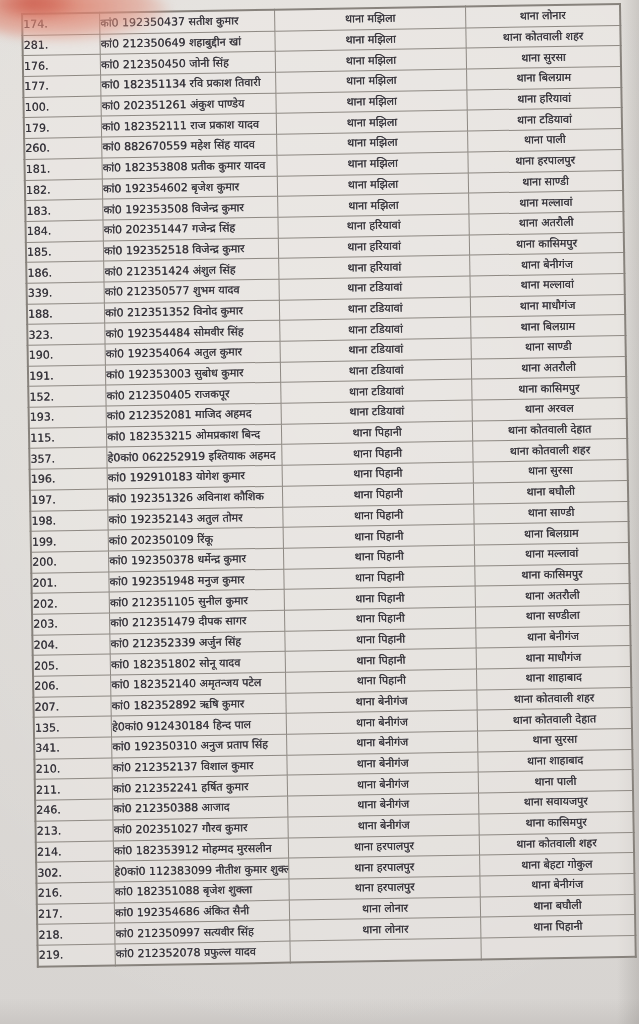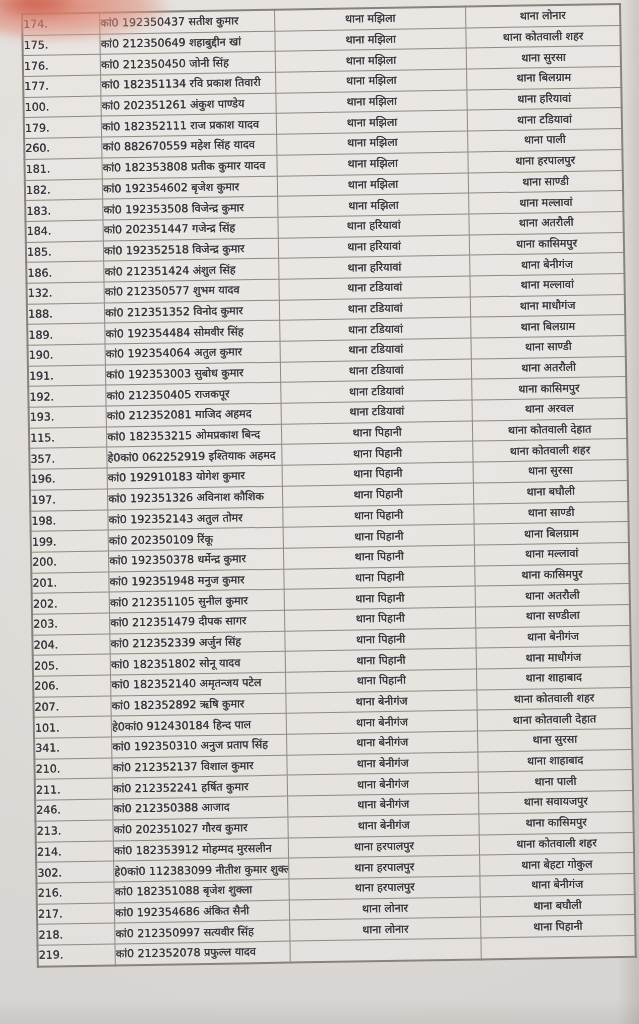--- a/index.html
+++ b/index.html
@@ -60,21 +60,21 @@
 
   <table class="tr-table">
     <tbody>
         <tr>
           <td class="c-sn">174.</td>
           <td class="c-name">कां0 192350437 सतीश कुमार</td>
           <td class="c-from">थाना मझिला</td>
           <td class="c-to">थाना लोनार</td>
         </tr>
         <tr>
-          <td class="c-sn">175.</td>
+          <td class="c-sn">281.</td>
           <td class="c-name">कां0 212350649 शहाबुद्दीन खां</td>
           <td class="c-from">थाना मझिला</td>
           <td class="c-to">थाना कोतवाली शहर</td>
         </tr>
         <tr>
           <td class="c-sn">176.</td>
           <td class="c-name">कां0 212350450 जोनी सिंह</td>
           <td class="c-from">थाना मझिला</td>
           <td class="c-to">थाना सुरसा</td>
         </tr>
@@ -132,51 +132,51 @@
           <td class="c-from">थाना हरियावां</td>
           <td class="c-to">थाना कासिमपुर</td>
         </tr>
         <tr>
           <td class="c-sn">186.</td>
           <td class="c-name">कां0 212351424 अंशुल सिंह</td>
           <td class="c-from">थाना हरियावां</td>
           <td class="c-to">थाना बेनीगंज</td>
         </tr>
         <tr>
-          <td class="c-sn">132.</td>
+          <td class="c-sn">339.</td>
           <td class="c-name">कां0 212350577 शुभम यादव</td>
           <td class="c-from">थाना टडियावां</td>
           <td class="c-to">थाना मल्लावां</td>
         </tr>
         <tr>
           <td class="c-sn">188.</td>
           <td class="c-name">कां0 212351352 विनोद कुमार</td>
           <td class="c-from">थाना टडियावां</td>
           <td class="c-to">थाना माधौगंज</td>
         </tr>
         <tr>
-          <td class="c-sn">189.</td>
+          <td class="c-sn">323.</td>
           <td class="c-name">कां0 192354484 सोमवीर सिंह</td>
           <td class="c-from">थाना टडियावां</td>
           <td class="c-to">थाना बिलग्राम</td>
         </tr>
         <tr>
           <td class="c-sn">190.</td>
           <td class="c-name">कां0 192354064 अतुल कुमार</td>
           <td class="c-from">थाना टडियावां</td>
           <td class="c-to">थाना साण्डी</td>
         </tr>
         <tr>
           <td class="c-sn">191.</td>
           <td class="c-name">कां0 192353003 सुबोध कुमार</td>
           <td class="c-from">थाना टडियावां</td>
           <td class="c-to">थाना अतरौली</td>
         </tr>
         <tr>
-          <td class="c-sn">192.</td>
+          <td class="c-sn">152.</td>
           <td class="c-name">कां0 212350405 राजकपूर</td>
           <td class="c-from">थाना टडियावां</td>
           <td class="c-to">थाना कासिमपुर</td>
         </tr>
         <tr>
           <td class="c-sn">193.</td>
           <td class="c-name">कां0 212352081 माजिद अहमद</td>
           <td class="c-from">थाना टडियावां</td>
           <td class="c-to">थाना अरवल</td>
         </tr>
@@ -258,21 +258,21 @@
           <td class="c-from">थाना पिहानी</td>
           <td class="c-to">थाना शाहाबाद</td>
         </tr>
         <tr>
           <td class="c-sn">207.</td>
           <td class="c-name">कां0 182352892 ऋषि कुमार</td>
           <td class="c-from">थाना बेनीगंज</td>
           <td class="c-to">थाना कोतवाली शहर</td>
         </tr>
         <tr>
-          <td class="c-sn">101.</td>
+          <td class="c-sn">135.</td>
           <td class="c-name">हे0कां0 912430184 हिन्द पाल</td>
           <td class="c-from">थाना बेनीगंज</td>
           <td class="c-to">थाना कोतवाली देहात</td>
         </tr>
         <tr>
           <td class="c-sn">341.</td>
           <td class="c-name">कां0 192350310 अनुज प्रताप सिंह</td>
           <td class="c-from">थाना बेनीगंज</td>
           <td class="c-to">थाना सुरसा</td>
         </tr>

